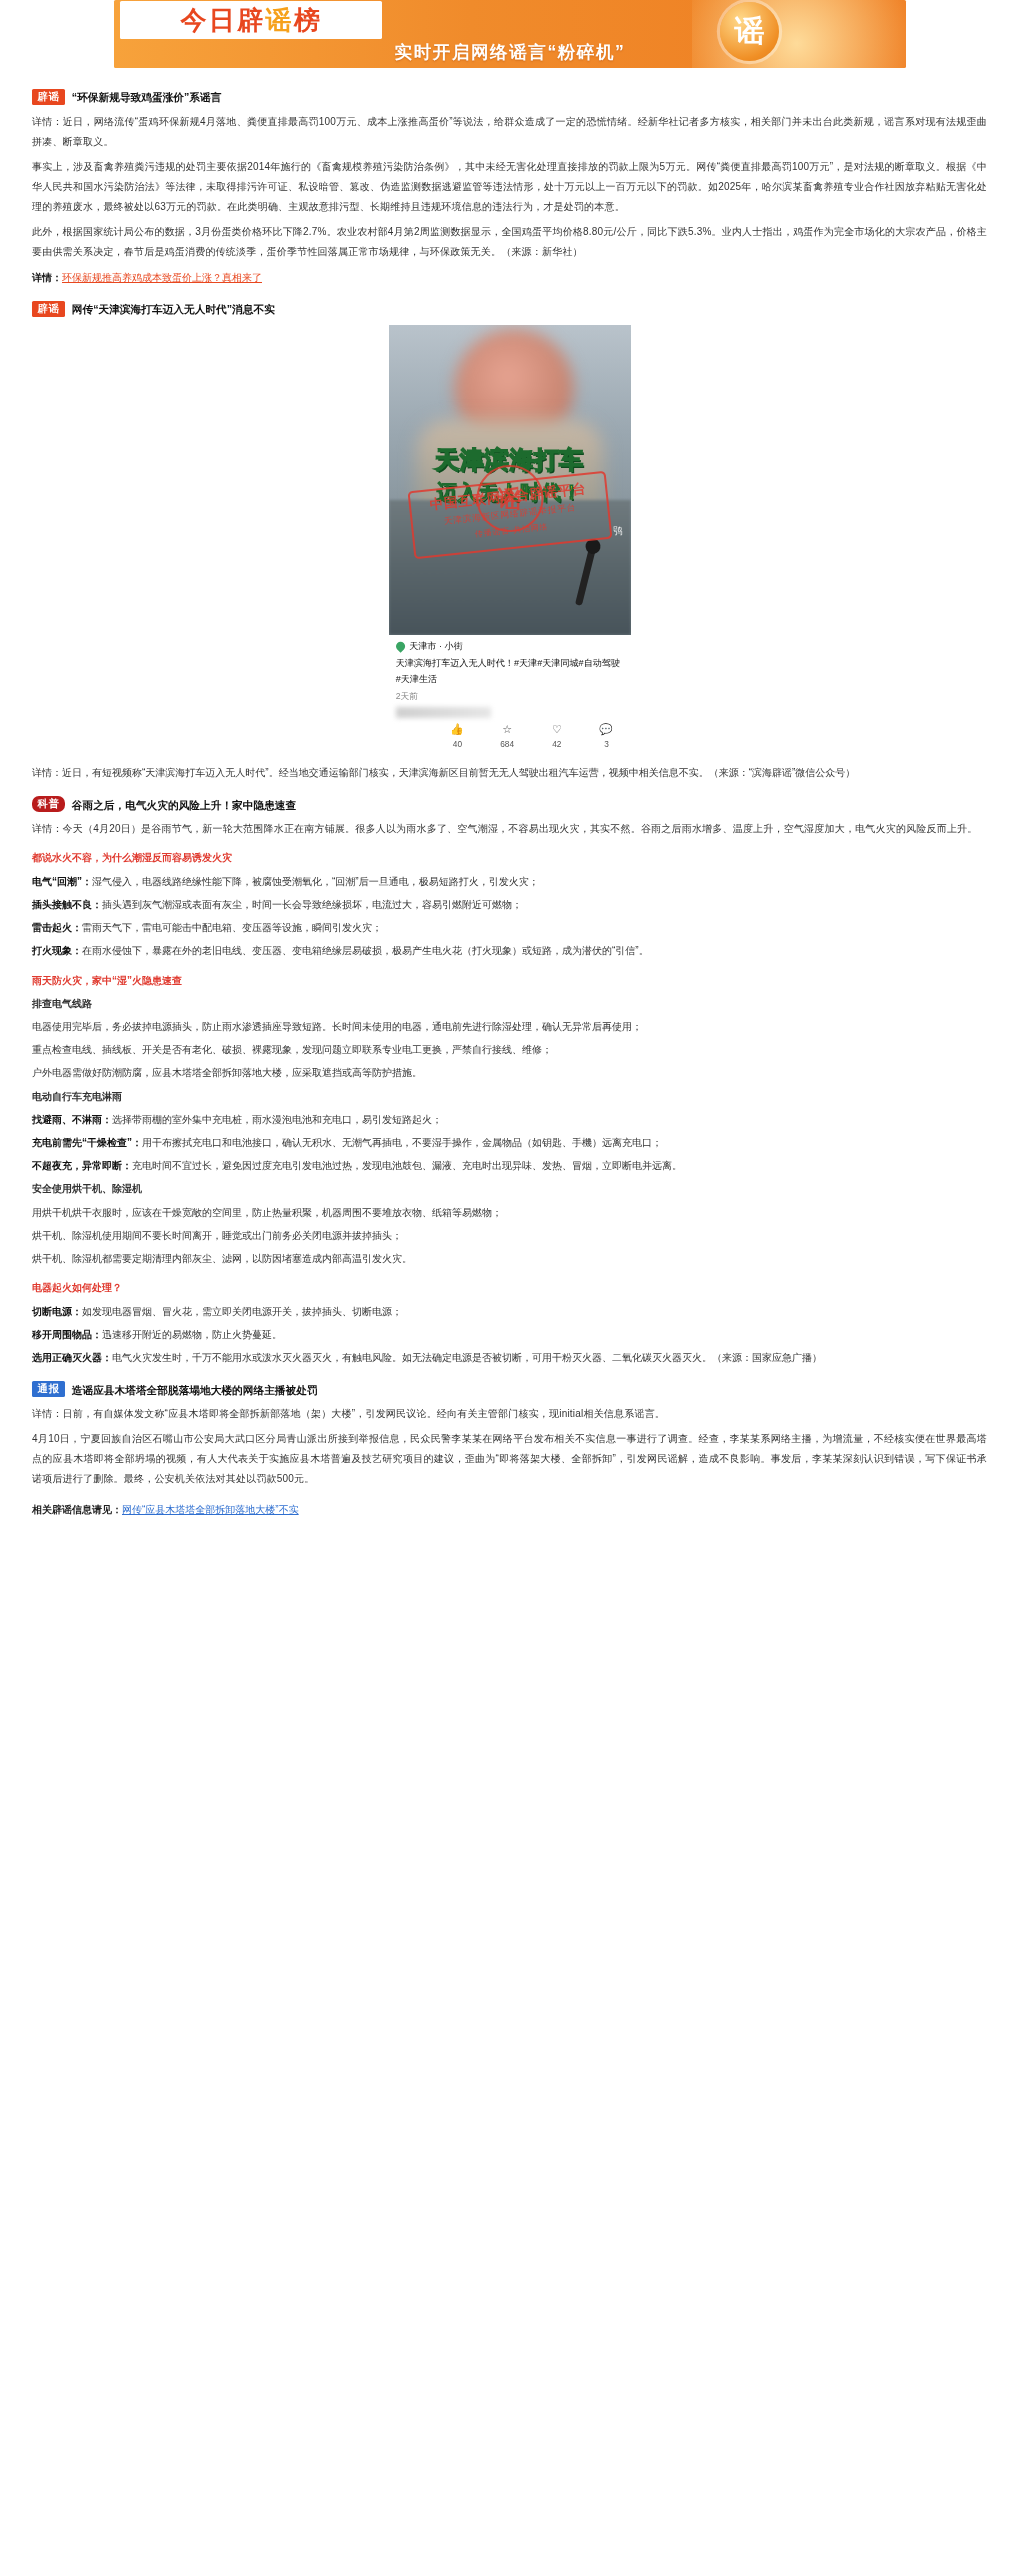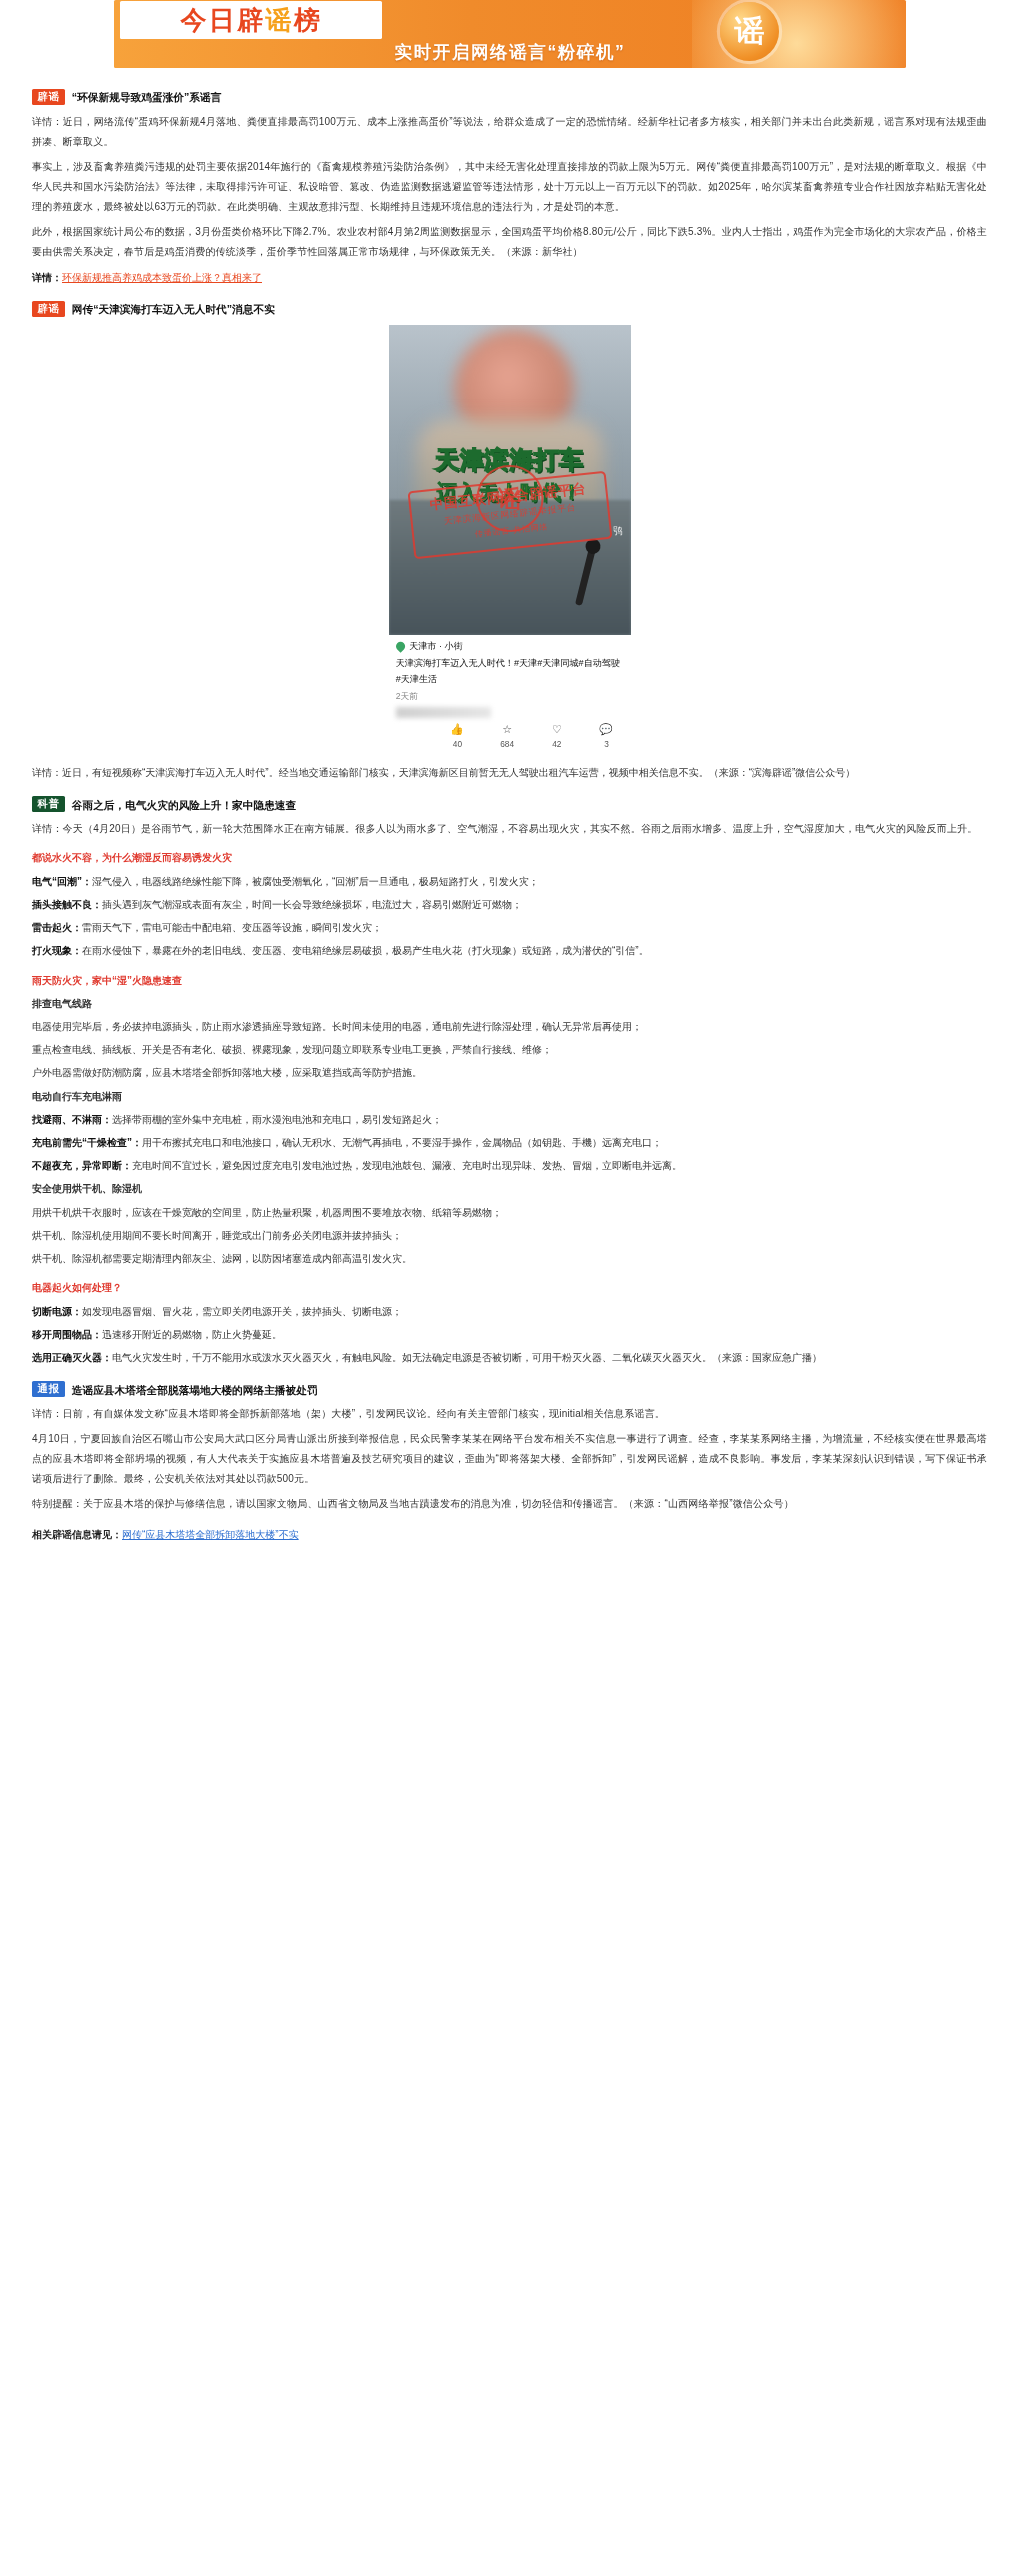--- a/index.html
+++ b/index.html
@@ -55,21 +55,21 @@
   .content { padding:8px 32px 0 32px; }
 
   .sec-head { display:flex; align-items:flex-start; margin:12.7px 0 6.4px 0; }
   .tag {
     flex:0 0 auto; display:inline-block; color:#ffffff;
     font-size:10.3px; font-weight:bold; letter-spacing:0.8px;
     padding:2.4px 5.6px; border-radius:1.6px; margin-right:6.4px; line-height:1.1;
     white-space:nowrap;
   }
   .tag.bianyao { background:#e8471f; }
-  .tag.kepu    { background:#14532d; }
+  .tag.kepu    { background:#b91c1c;border-radius:7px; }
   .tag.tongbao { background:#2f6fd0; }
   .sec-title {
     font-size:10.7px; font-weight:bold; color:#111; line-height:1.5;
     padding-top:0.8px;
   }
 
   p.body {
     font-size:10px; line-height:2.0; color:#333; margin:4.8px 0;
     text-align:justify; letter-spacing:0.2px;
   }
@@ -331,21 +331,20 @@
     <p class="item">
       <span class="sub-b">选用正确灭火器：</span><span>电气火灾发生时，千万不能用水或泼水灭火器灭火，有触电风险。如无法确定电源是否被切断，可用干粉灭火器、二氧化碳灭火器灭火。（来源：国家应急广播）</span>
     </p>
 
     <div class="sec-head">
       <span class="tag tongbao">通报</span>
       <span class="sec-title">造谣应县木塔塔全部脱落塌地大楼的网络主播被处罚</span>
     </div>
     <p class="body">详情：日前，有自媒体发文称“应县木塔即将全部拆新部落地（架）大楼”，引发网民议论。经向有关主管部门核实，现initial相关信息系谣言。</p>
     <p class="body">4月10日，宁夏回族自治区石嘴山市公安局大武口区分局青山派出所接到举报信息，民众民警李某某在网络平台发布相关不实信息一事进行了调查。经查，李某某系网络主播，为增流量，不经核实便在世界最高塔点的应县木塔即将全部坍塌的视频，有人大代表关于实施应县木塔普遍及技艺研究项目的建议，歪曲为“即将落架大楼、全部拆卸”，引发网民谣解，造成不良影响。事发后，李某某深刻认识到错误，写下保证书承诺项后进行了删除。最终，公安机关依法对其处以罚款500元。</p>
-    <p class="body">特别提醒：关于应县木塔的保护与修缮信息，请以国家文物局、山西省文物局及当地古蹟遗发布的消息为准，切勿轻信和传播谣言。（来源：“山西网络举报”微信公众号）</p>
 
     <div class="related">
       <b>相关辟谣信息请见：</b><span class="link-blue">网传“应县木塔塔全部拆卸落地大楼”不实</span>
     </div>
   </div>
 
 
 </div>
 
 

